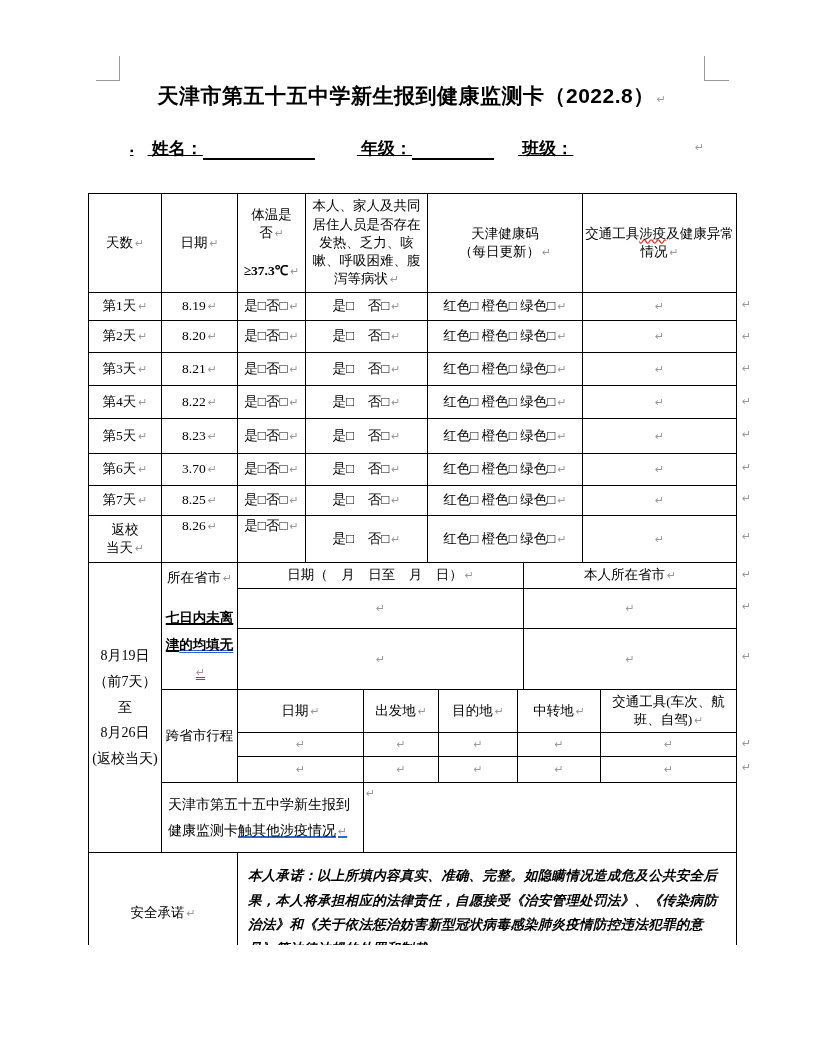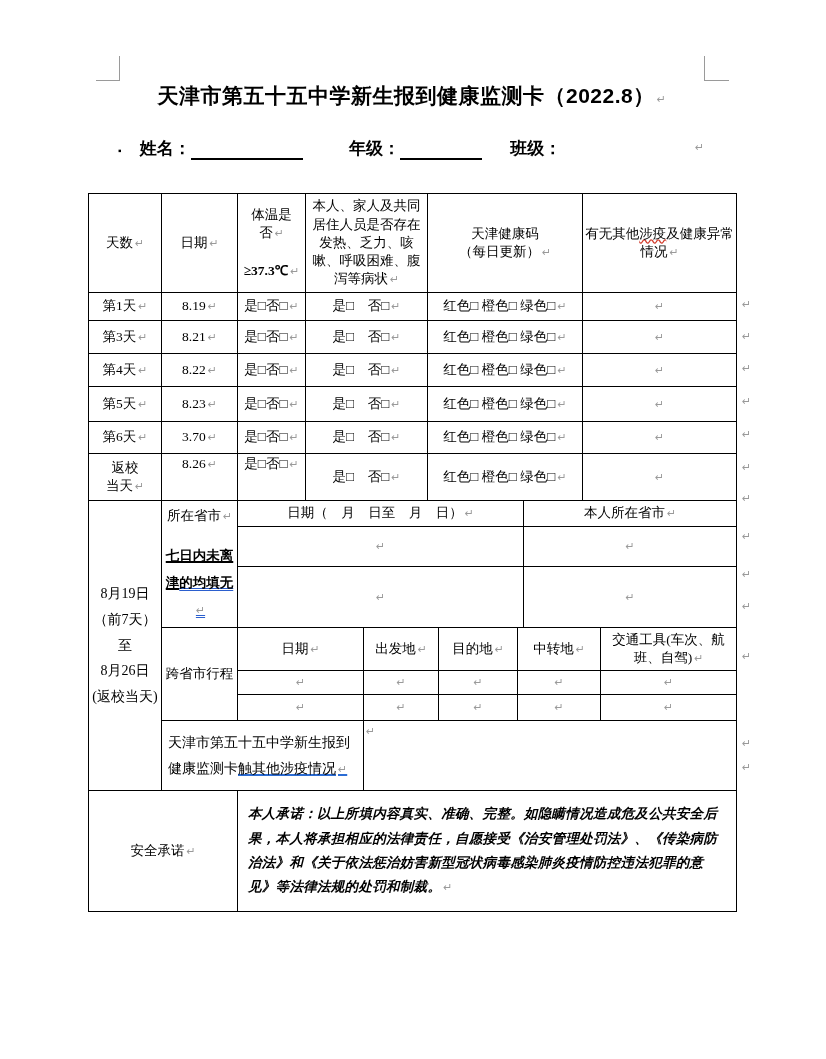--- a/index.html
+++ b/index.html
@@ -9,22 +9,22 @@
   
   .corner-tl{position:absolute;left:96px;top:56px;width:23px;height:24px;
              border-right:1px solid #9a9a9a;border-bottom:1px solid #9a9a9a;}
   .corner-tr{position:absolute;left:704px;top:56px;width:24px;height:24px;
              border-left:1px solid #9a9a9a;border-bottom:1px solid #9a9a9a;}
 
   .title{position:absolute;top:82px;left:88px;width:648px;text-align:center;
          font-size:21px;font-weight:bold;letter-spacing:.5px;
          font-family:"Liberation Sans","DejaVu Sans",sans-serif;}
 
-  .nameline{position:absolute;top:137px;left:92px;width:660px;font-size:17px;
-            font-weight:bold;white-space:nowrap;}
+  .nameline{position:absolute;top:137px;left:104px;width:660px;font-size:17px;
+            font-weight:bold;white-space:nowrap;text-decoration:underline;}
   .nameline .bullet{font-size:10px;vertical-align:middle;margin:0 14px 0 26px;}
   .blank{display:inline-block;border-bottom:2px solid #000;height:17px;vertical-align:bottom;}
   .blank.name{width:112px;margin-right:42px;}
   .blank.grade{width:82px;margin-right:24px;}
 
   .tables{position:absolute;top:193px;left:88px;width:648px;}
   table{border-collapse:collapse;table-layout:fixed;width:648px;}
   table+table{margin-top:-1px;}
   td{border:1px solid #000;text-align:center;vertical-align:middle;
      font-size:13.5px;line-height:1.35;padding:1px 2px;overflow:hidden;}
@@ -89,30 +89,38 @@
         <td class="pm">天数</td>
         <td class="pm">日期</td>
         <td>
               <div class="prewrap pm">体温是
 否</div>
               <div class="temp-bold pm">≥37.3℃</div>
             </td>
         <td class="pm">本人、家人及共同居住人员是否存在发热、乏力、咳嗽、呼吸困难、腹泻等病状</td>
         <td class="prewrap pm">天津健康码
 （每日更新）</td>
-        <td><span>有无其他</span><span class="wavy">涉疫</span><span class="pm">及健康异常情况</span></td>
+        <td><span>交通工具</span><span class="wavy">涉疫</span><span class="pm">及健康异常情况</span></td>
       </tr>
       <tr style="height:28px">
         <td class="pm">第1天</td>
         <td class="pm">8.19</td>
         <td class="pm">是□否□</td>
         <td class="pm">是□　否□</td>
         <td class="pm">红色□ 橙色□ 绿色□</td>
         <td class="empty"></td>
       </tr>
+      <tr style="height:32px">
+        <td class="pm">第2天</td>
+        <td class="pm">8.20</td>
+        <td class="pm">是□否□</td>
+        <td class="pm">是□　否□</td>
+        <td class="pm">红色□ 橙色□ 绿色□</td>
+        <td class="empty"></td>
+      </tr>
       <tr style="height:33px">
         <td class="pm">第3天</td>
         <td class="pm">8.21</td>
         <td class="pm">是□否□</td>
         <td class="pm">是□　否□</td>
         <td class="pm">红色□ 橙色□ 绿色□</td>
         <td class="empty"></td>
       </tr>
       <tr style="height:33px">
         <td class="pm">第4天</td>
@@ -126,20 +134,28 @@
         <td class="pm">第5天</td>
         <td class="pm">8.23</td>
         <td class="pm">是□否□</td>
         <td class="pm">是□　否□</td>
         <td class="pm">红色□ 橙色□ 绿色□</td>
         <td class="empty"></td>
       </tr>
       <tr style="height:32px">
         <td class="pm">第6天</td>
         <td class="pm">3.70</td>
+        <td class="pm">是□否□</td>
+        <td class="pm">是□　否□</td>
+        <td class="pm">红色□ 橙色□ 绿色□</td>
+        <td class="empty"></td>
+      </tr>
+      <tr style="height:30px">
+        <td class="pm">第7天</td>
+        <td class="pm">8.25</td>
         <td class="pm">是□否□</td>
         <td class="pm">是□　否□</td>
         <td class="pm">红色□ 橙色□ 绿色□</td>
         <td class="empty"></td>
       </tr>
       <tr style="height:47px">
         <td class="pm prewrap">返校
 当天</td>
         <td class="pm" style="vertical-align:top">8.26</td>
         <td class="pm" style="vertical-align:top">是□否□</td>

